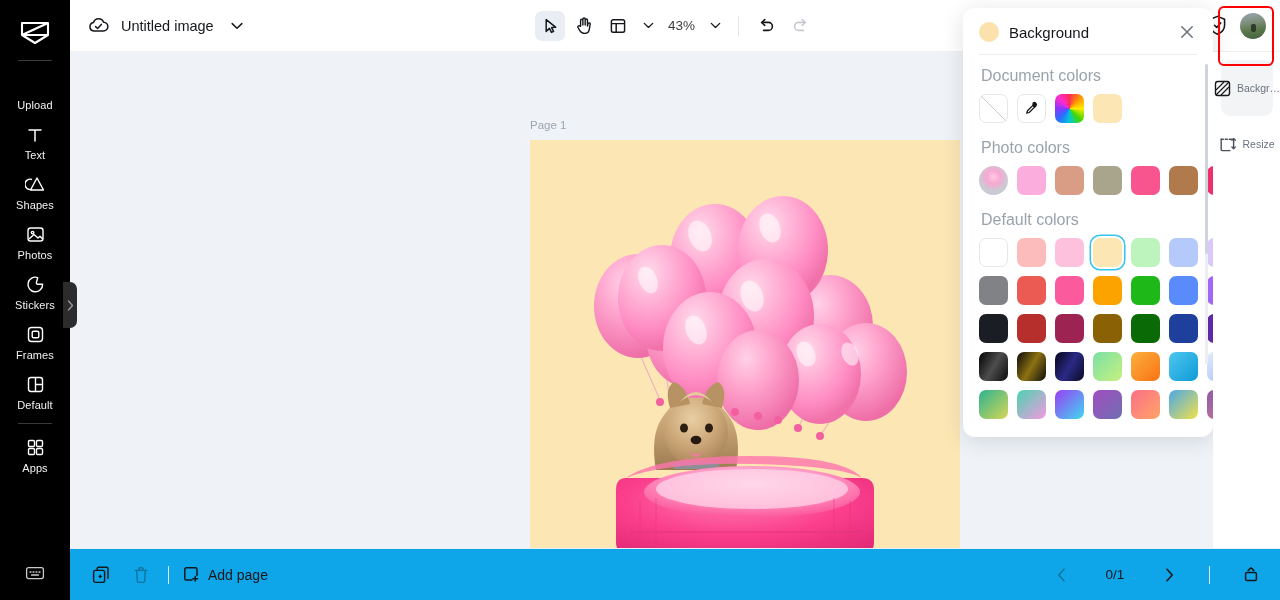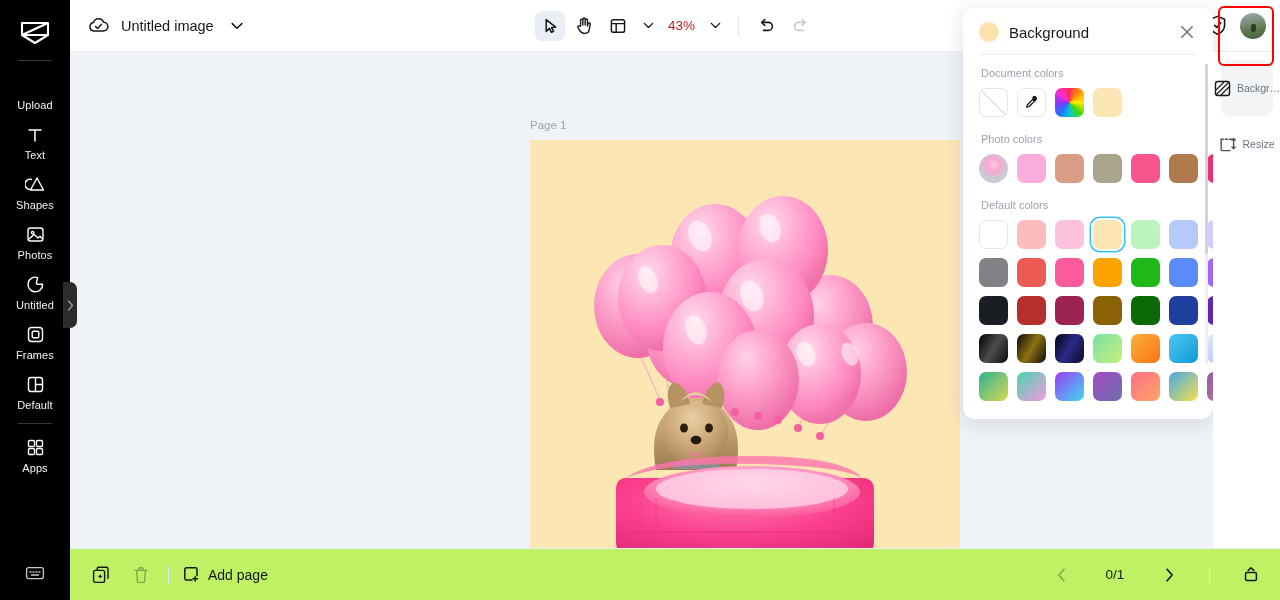--- a/index.html
+++ b/index.html
@@ -49,21 +49,21 @@
   .tb-center {
     position: absolute; left: 50%; transform: translateX(-50%);
     display: flex; align-items: center; gap: 4px;
   }
   .tool-btn {
     width: 30px; height: 30px; border-radius: 7px; display: flex;
     align-items: center; justify-content: center; cursor: pointer; background: transparent;
     border: none;
   }
   .tool-btn.active { background: #e8eef3; }
-  .zoom-val { font-size: 13.5px; color: #b91c1c; padding: 0 5px; min-width: 36px; text-align: left; }
+  .zoom-val { font-size: 13.5px; color: #404040; padding: 0 5px; min-width: 36px; text-align: left; }
   .vdiv { width: 1px; height: 20px; background: #e2e5e9; margin: 0 8px; }
   .tb-right { margin-left: auto; display: flex; align-items: center; gap: 13px; }
   .export-btn {
     background: #36c5f0; color: #ffffff; border: none; border-radius: 8px;
     height: 30px; padding: 0 18px; font-size: 14px; font-weight: bold;
     cursor: pointer; font-family: "Liberation Sans", sans-serif;
   }
   .avatar {
     width: 26px; height: 26px; border-radius: 50%; overflow:hidden;
     background: linear-gradient(170deg,#9aa7b4 0%,#7d8d7a 38%,#5d7a4e 62%,#46603c 100%);
@@ -91,21 +91,21 @@
   .panel {
     position: absolute; right: 67px; top: 8px; width: 250px;
     background: #ffffff; border-radius: 12px; padding: 14px 16px 18px 16px;
     box-shadow: 0 4px 22px rgba(22,33,52,.13); z-index: 20;
   }
   .panel-head { display:flex; align-items:center; gap:10px; padding-bottom: 12px; }
   .panel-dot { width: 20px; height: 20px; border-radius: 50%; background: #fbe2ad; }
   .panel-title { font-size: 15px; font-weight: normal; color: #15171a; flex:1; }
   .panel-close { width:20px; height:20px; display:flex; align-items:center; justify-content:center; cursor:pointer; }
   .panel-rule { height:1px; background:#ededed; margin-bottom: 12px; }
-  .sec-label { font-size: 11px; color: #9aa3ad; margin: 0 0 9px 2px; }
+  .sec-label { font-size: 16px; color: #9aa3ad; margin: 0 0 9px 2px; }
   .sec-label.mt { margin-top: 16px; }
   .sw-row { display: flex; gap: 9px; }
   .sw {
     width: 29px; height: 29px; border-radius: 7px; cursor: pointer; position: relative;
     flex: 0 0 29px;
   }
   .sw.bordered { border: 1px solid #e4e6e9; }
   .sw.sel { box-shadow: 0 0 0 2px #ffffff, 0 0 0 3.5px #35c3f0; }
   .sw-none { background:#fff; }
   .sw-none::after{
@@ -139,21 +139,21 @@
   }
   .rr-item.active { background: #f2f4f6; }
   .rr-item .rlbl { font-size: 10.5px; color: #6b7280; }
   .rr-highlight {
     position: absolute; right: 6px; top: 6px; width: 56px; height: 60px;
     border: 2.5px solid #ff0000; border-radius: 6px; pointer-events: none; z-index: 40;
   }
 
   
   .bottombar {
-    height: 52px; background: #bef264; border-top: 1px solid #e9edf1;
+    height: 52px; background: #0ea5e9; border-top: 1px solid #e9edf1;
     display: flex; align-items: center; padding: 0 16px 0 18px; flex: 0 0 52px;
     position: relative; z-index: 30;
   }
   .bb-left { display:flex; align-items:center; gap: 14px; }
   .ibtn { width: 26px; height: 26px; display:flex; align-items:center; justify-content:center; cursor:pointer; }
   .ibtn.dis { opacity: .35; cursor: default; }
   .bb-div { width:1px; height:18px; background:#e3e7eb; }
   .addpage {
     display:flex; align-items:center; gap:8px; cursor:pointer; font-size:14px; color:#15171a;
   }
@@ -211,21 +211,21 @@
       </span>
       <span class="lbl">Photos</span>
     </div>
 
     <div class="rail-item">
       <span class="ic">
         <svg width="19" height="19" viewBox="0 0 19 19" fill="none" stroke="#fff" stroke-width="1.4" stroke-linejoin="round">
           <path d="M11.7 2.6 A7.3 7.3 0 1 0 16.6 9.2 L11.4 9.2 A1.2 1.2 0 0 1 10.3 8 Z"></path>
         </svg>
       </span>
-      <span class="lbl">Untitled</span>
+      <span class="lbl">Stickers</span>
     </div>
 
     <div class="rail-item">
       <span class="ic">
         <svg width="19" height="19" viewBox="0 0 19 19" fill="none" stroke="#fff" stroke-width="1.4" stroke-linejoin="round">
           <rect x="2.5" y="2.5" width="14" height="14" rx="3"></rect>
           <rect x="6.2" y="6.2" width="6.6" height="6.6" rx="1.4"></rect>
         </svg>
       </span>
       <span class="lbl">Frames</span>

